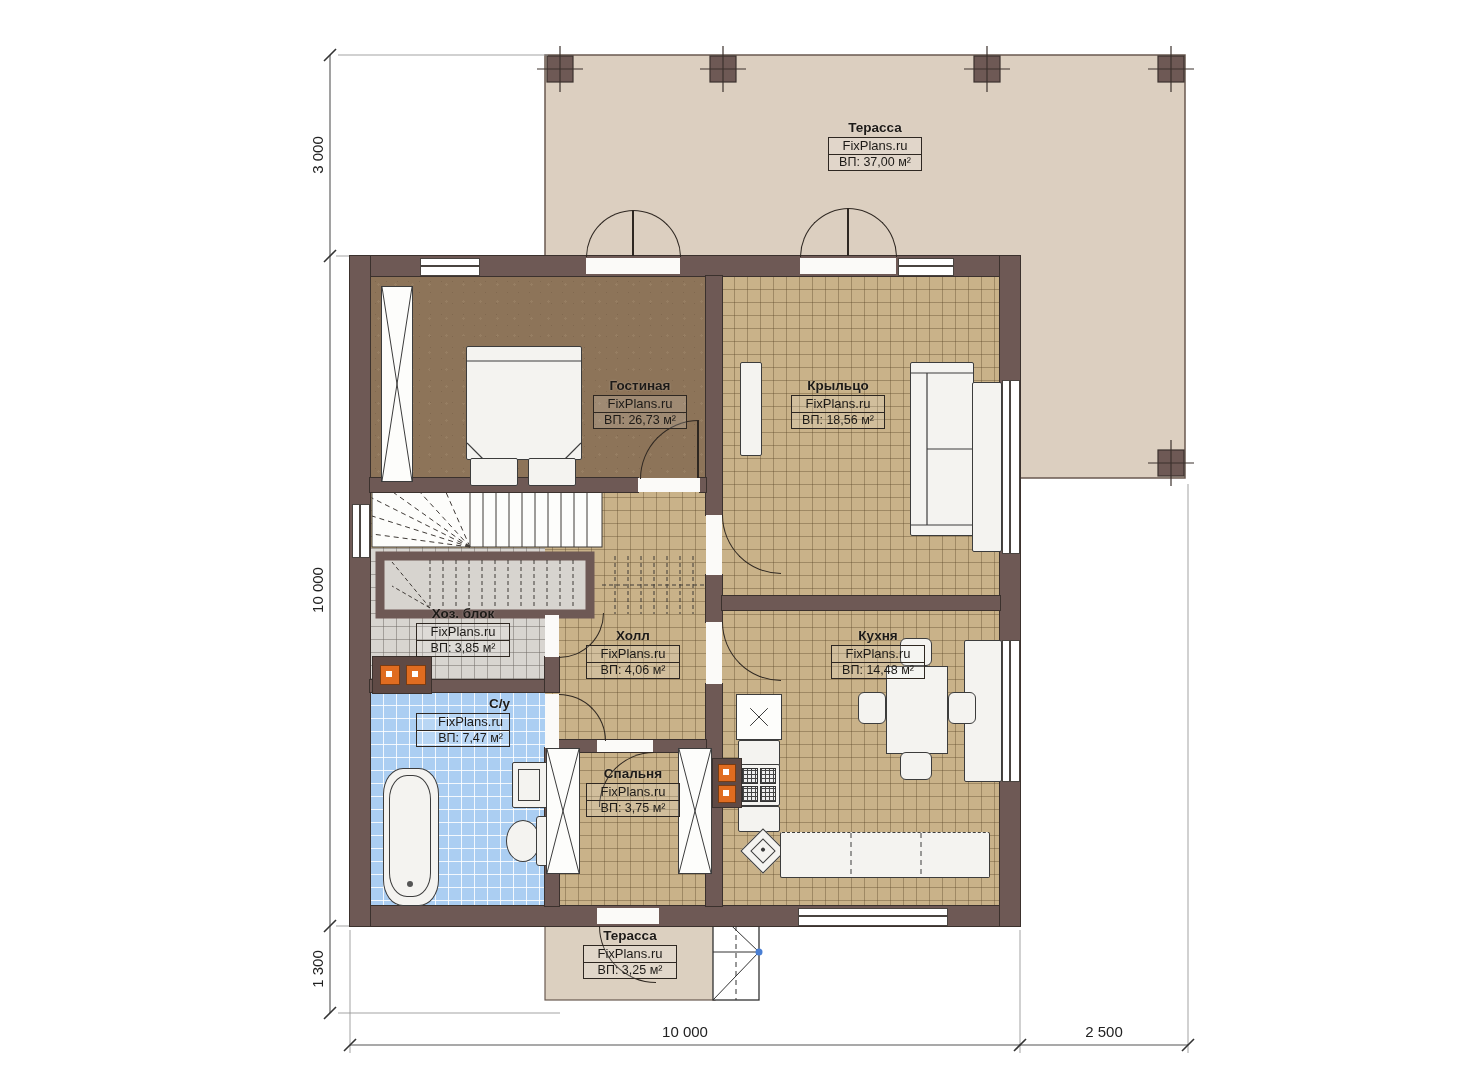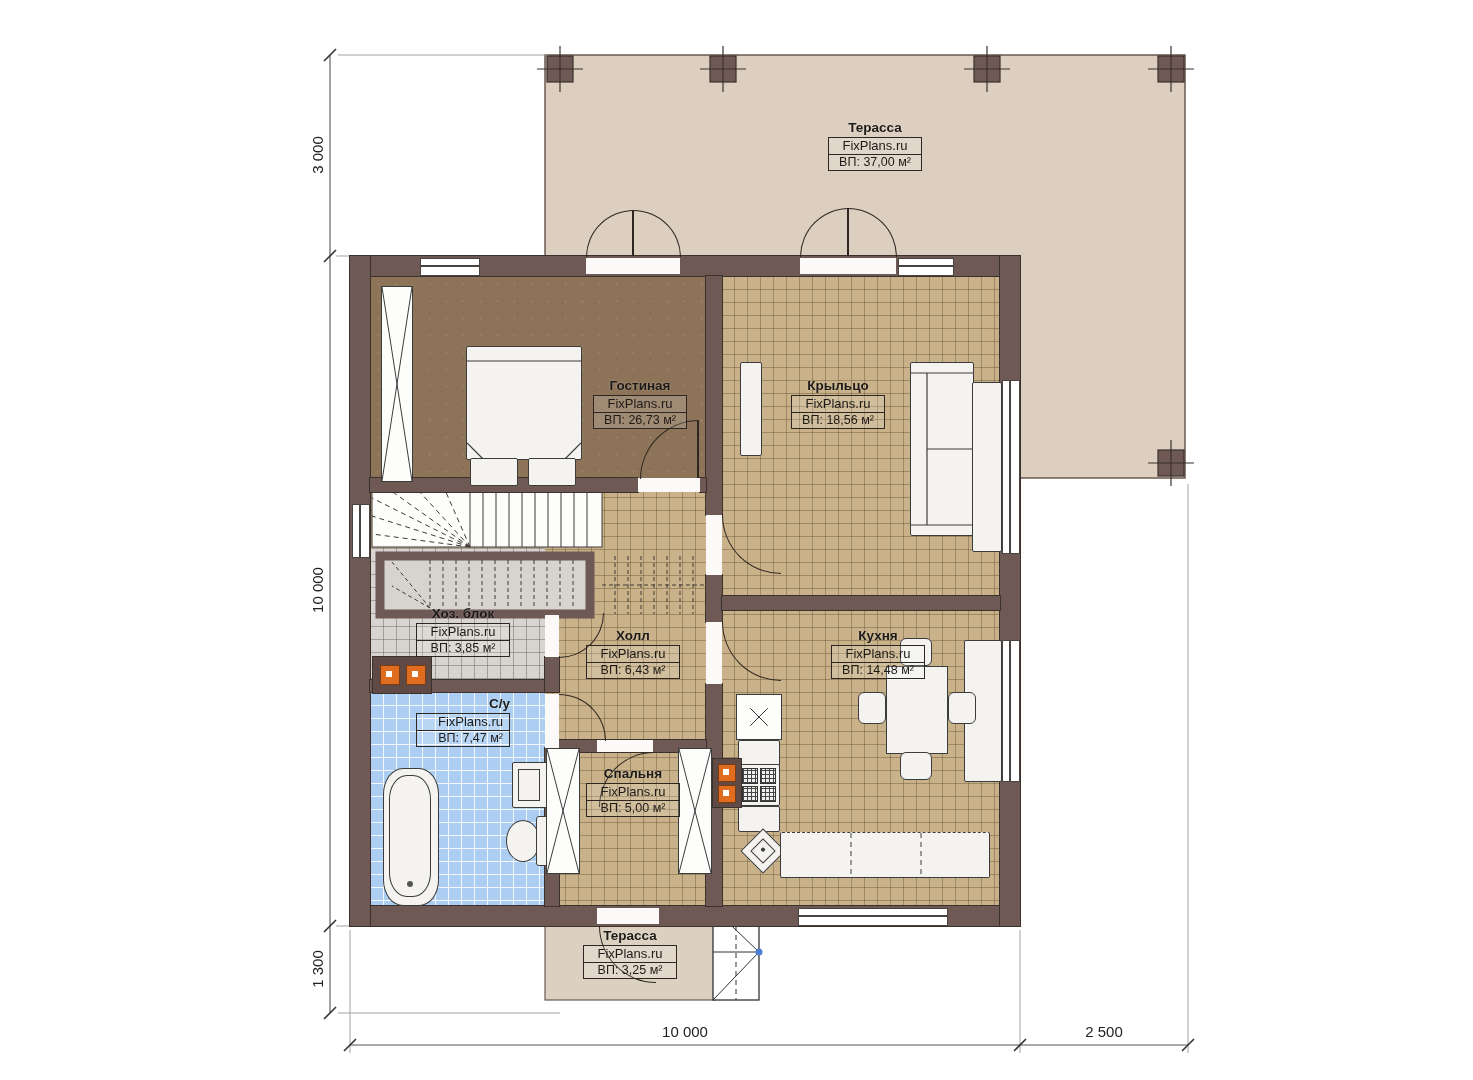--- a/index.html
+++ b/index.html
@@ -352,42 +352,42 @@
     <div class="nm">Хоз. блок</div>
     <div class="bx">
       <div class="row1">FixPlans.ru</div>
       <div class="row2">ВП: 3,85 м²</div>
     </div>
   </div>
   <div class="abs rlabel" style="left:633px;top:628px;">
     <div class="nm">Холл</div>
     <div class="bx">
       <div class="row1">FixPlans.ru</div>
-      <div class="row2">ВП: 6,43 м²</div>
+      <div class="row2">ВП: 4,06 м²</div>
     </div>
   </div>
   <div class="abs rlabel" style="left:838px;top:628px;margin-left:40px;">
     <div class="nm">Кухня</div>
     <div class="bx">
       <div class="row1">FixPlans.ru</div>
       <div class="row2">ВП: 14,48 м²</div>
     </div>
   </div>
   <div class="abs rlabel" style="left:463px;top:696px;text-align:right;">
     <div class="nm">С/у</div>
     <div class="bx">
       <div class="row1">FixPlans.ru</div>
       <div class="row2">ВП: 7,47 м²</div>
     </div>
   </div>
   <div class="abs rlabel" style="left:633px;top:766px;">
     <div class="nm">Спальня</div>
     <div class="bx">
       <div class="row1">FixPlans.ru</div>
-      <div class="row2">ВП: 5,00 м²</div>
+      <div class="row2">ВП: 3,75 м²</div>
     </div>
   </div>
   <div class="abs rlabel" style="left:630px;top:928px;">
     <div class="nm">Терасса</div>
     <div class="bx">
       <div class="row1">FixPlans.ru</div>
       <div class="row2">ВП: 3,25 м²</div>
     </div>
   </div>
 

